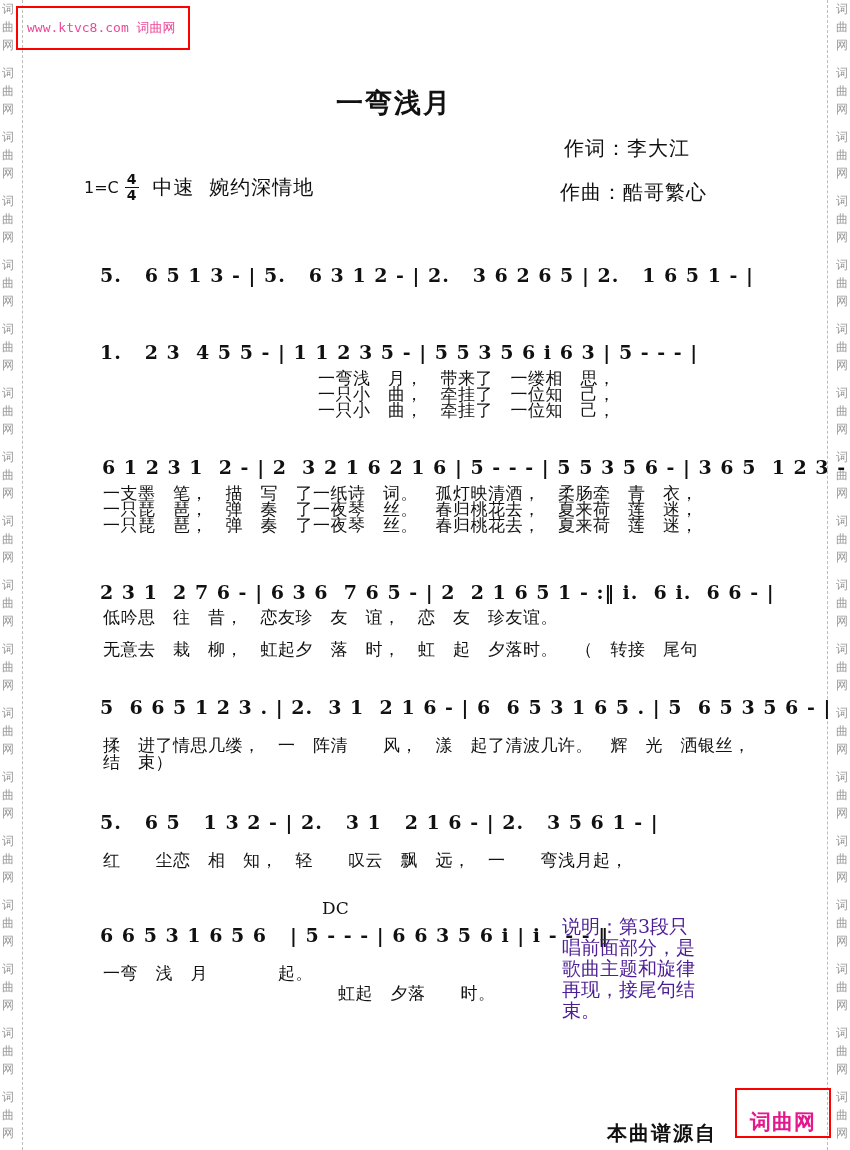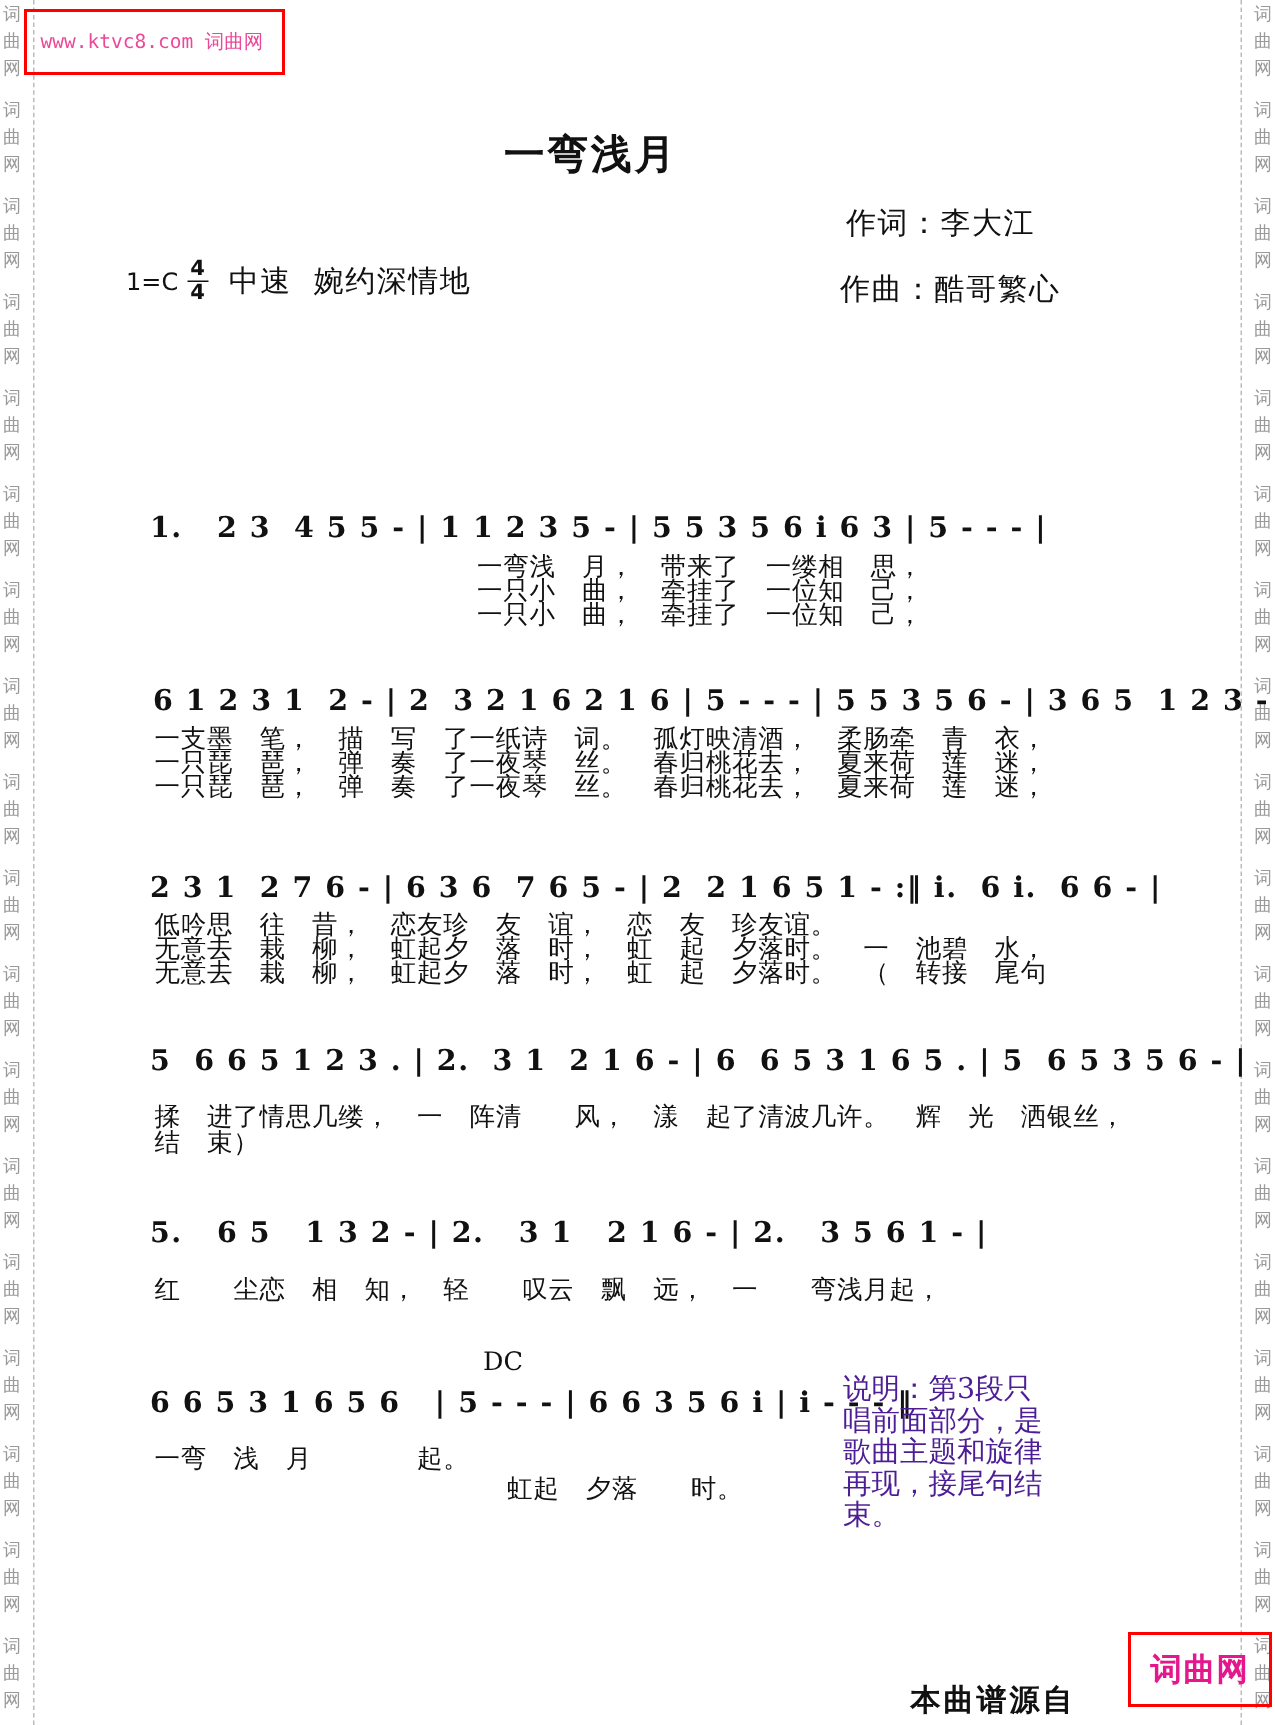--- a/index.html
+++ b/index.html
@@ -49,22 +49,22 @@
   .c0{left:103px;top:609px;} .c1{left:103px;top:625px;} .c2{left:103px;top:641px;}
   .d0{left:103px;top:737px;} .d1{left:103px;top:754px;}
   .e0{left:103px;top:852px;}
   .f0{left:103px;top:965px;} .f1{left:338px;top:985px;}
   
   .note-block{position:absolute;left:562px;top:916px;width:165px;font-size:19px;
               line-height:21px;white-space:pre-line;color:#4c1d95;}
   
   .source-label{position:absolute;left:607px;top:1100px;font-size:20px;font-weight:bold;
                 font-family:"DejaVu Sans",sans-serif;letter-spacing:2px;margin-top:20px;}
-  .source-box{position:absolute;left:752px;top:1088px;width:92px;height:46px;
-              border:2px solid #ff0000;display:flex;align-items:center;justify-content:center;}
+  .source-box{position:absolute;left:735px;top:1088px;width:92px;height:46px;
+              border:2px solid #ff0000;display:flex;align-items:flex-end;justify-content:center;}
   .source-site{font-size:21px;font-weight:bold;font-family:"DejaVu Sans",sans-serif;
                color:#e4188c;letter-spacing:1px;}
 </style>
 </head>
 <body>
 
 <div class="page">
 
   <div class="rail rail-left">
       <div class="rail-group">
@@ -262,33 +262,33 @@
 
   <div class="keyline">
     <span class="key-ton">1=C</span>
     <span class="frac">
       <span class="num">4</span>
       <span class="den">4</span>
     </span>
     <span class="tempo">中速  婉约深情地</span>
   </div>
 
+  <div class="notation n0">5.   6 5 1 3 - | 5.   6 3 1 2 - | 2.   3 6 2 6 5 | 2.   1 6 5 1 - |</div>
   <div class="notation n1">1.   2 3  4 5 5 - | 1 1 2 3 5 - | 5 5 3 5 6 i 6 3 | 5 - - - |</div>
   <div class="lyr a0">一弯浅　月，　带来了　一缕相　思，</div>
   <div class="lyr a1">一只小　曲，　牵挂了　一位知　己，</div>
   <div class="lyr a2">一只小　曲，　牵挂了　一位知　己，</div>
 
   <div class="notation n2">6 1 2 3 1  2 - | 2  3 2 1 6 2 1 6 | 5 - - - | 5 5 3 5 6 - | 3 6 5  1 2 3 - |</div>
   <div class="lyr b0">一支墨　笔，　描　写　了一纸诗　词。　孤灯映清酒，　柔肠牵　青　衣，</div>
   <div class="lyr b1">一只琵　琶，　弹　奏　了一夜琴　丝。　春归桃花去，　夏来荷　莲　迷，</div>
   <div class="lyr b2">一只琵　琶，　弹　奏　了一夜琴　丝。　春归桃花去，　夏来荷　莲　迷，</div>
 
   <div class="notation n3">2 3 1  2 7 6 - | 6 3 6  7 6 5 - | 2  2 1 6 5 1 - :‖ i.  6 i.  6 6 - |</div>
   <div class="lyr c0">低吟思　往　昔，　恋友珍　友　谊，　恋　友　珍友谊。</div>
-  <div class="lyr c1">无意去　栽　柳，　虹起夕　落　时，　虹　起　夕落时。　一　池碧　水，</div>
   <div class="lyr c2">无意去　栽　柳，　虹起夕　落　时，　虹　起　夕落时。　（　转接　尾句</div>
 
   <div class="notation n4">5  6 6 5 1 2 3 . | 2.  3 1  2 1 6 - | 6  6 5 3 1 6 5 . | 5  6 5 3 5 6 - |</div>
   <div class="lyr d0">揉　进了情思几缕，　一　阵清　　风，　漾　起了清波几许。　辉　光　洒银丝，</div>
   <div class="lyr d1">结　束）</div>
 
   <div class="notation n5">5.   6 5   1 3 2 - | 2.   3 1   2 1 6 - | 2.   3 5 6 1 - |</div>
   <div class="lyr e0">红　　尘恋　相　知，　轻　　叹云　飘　远，　一　　弯浅月起，</div>
 
   <div class="dc">DC</div>

